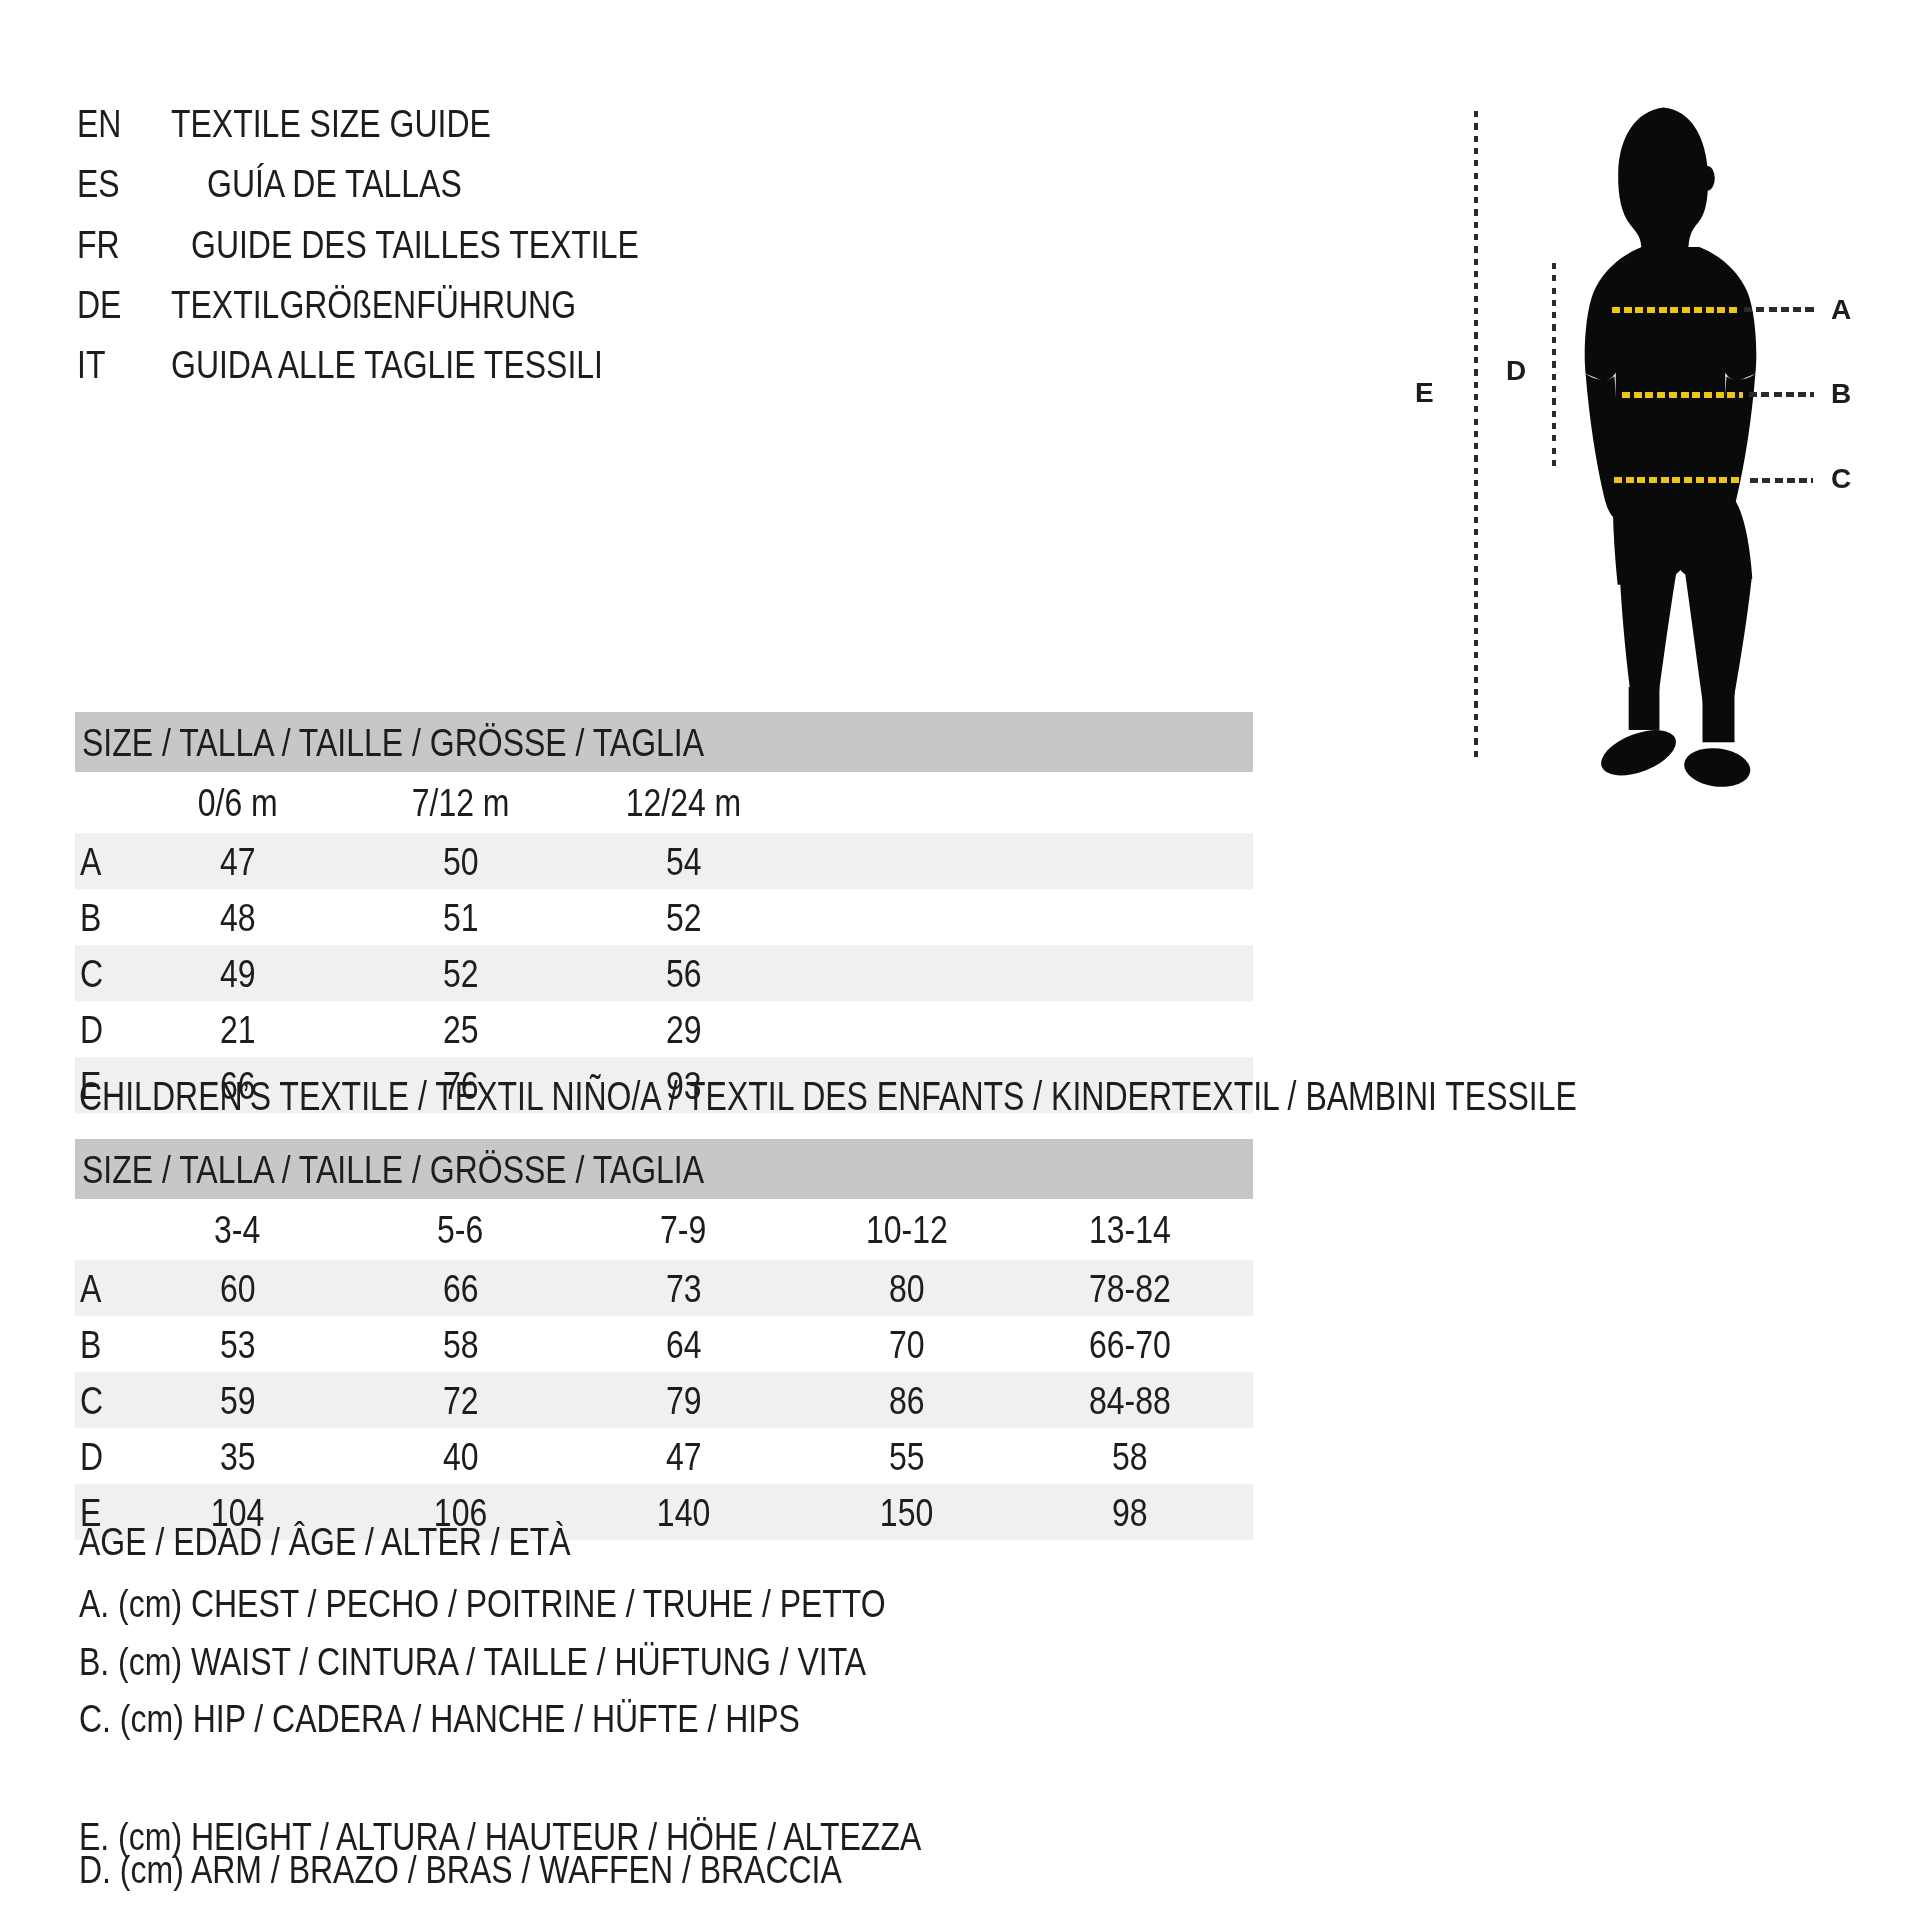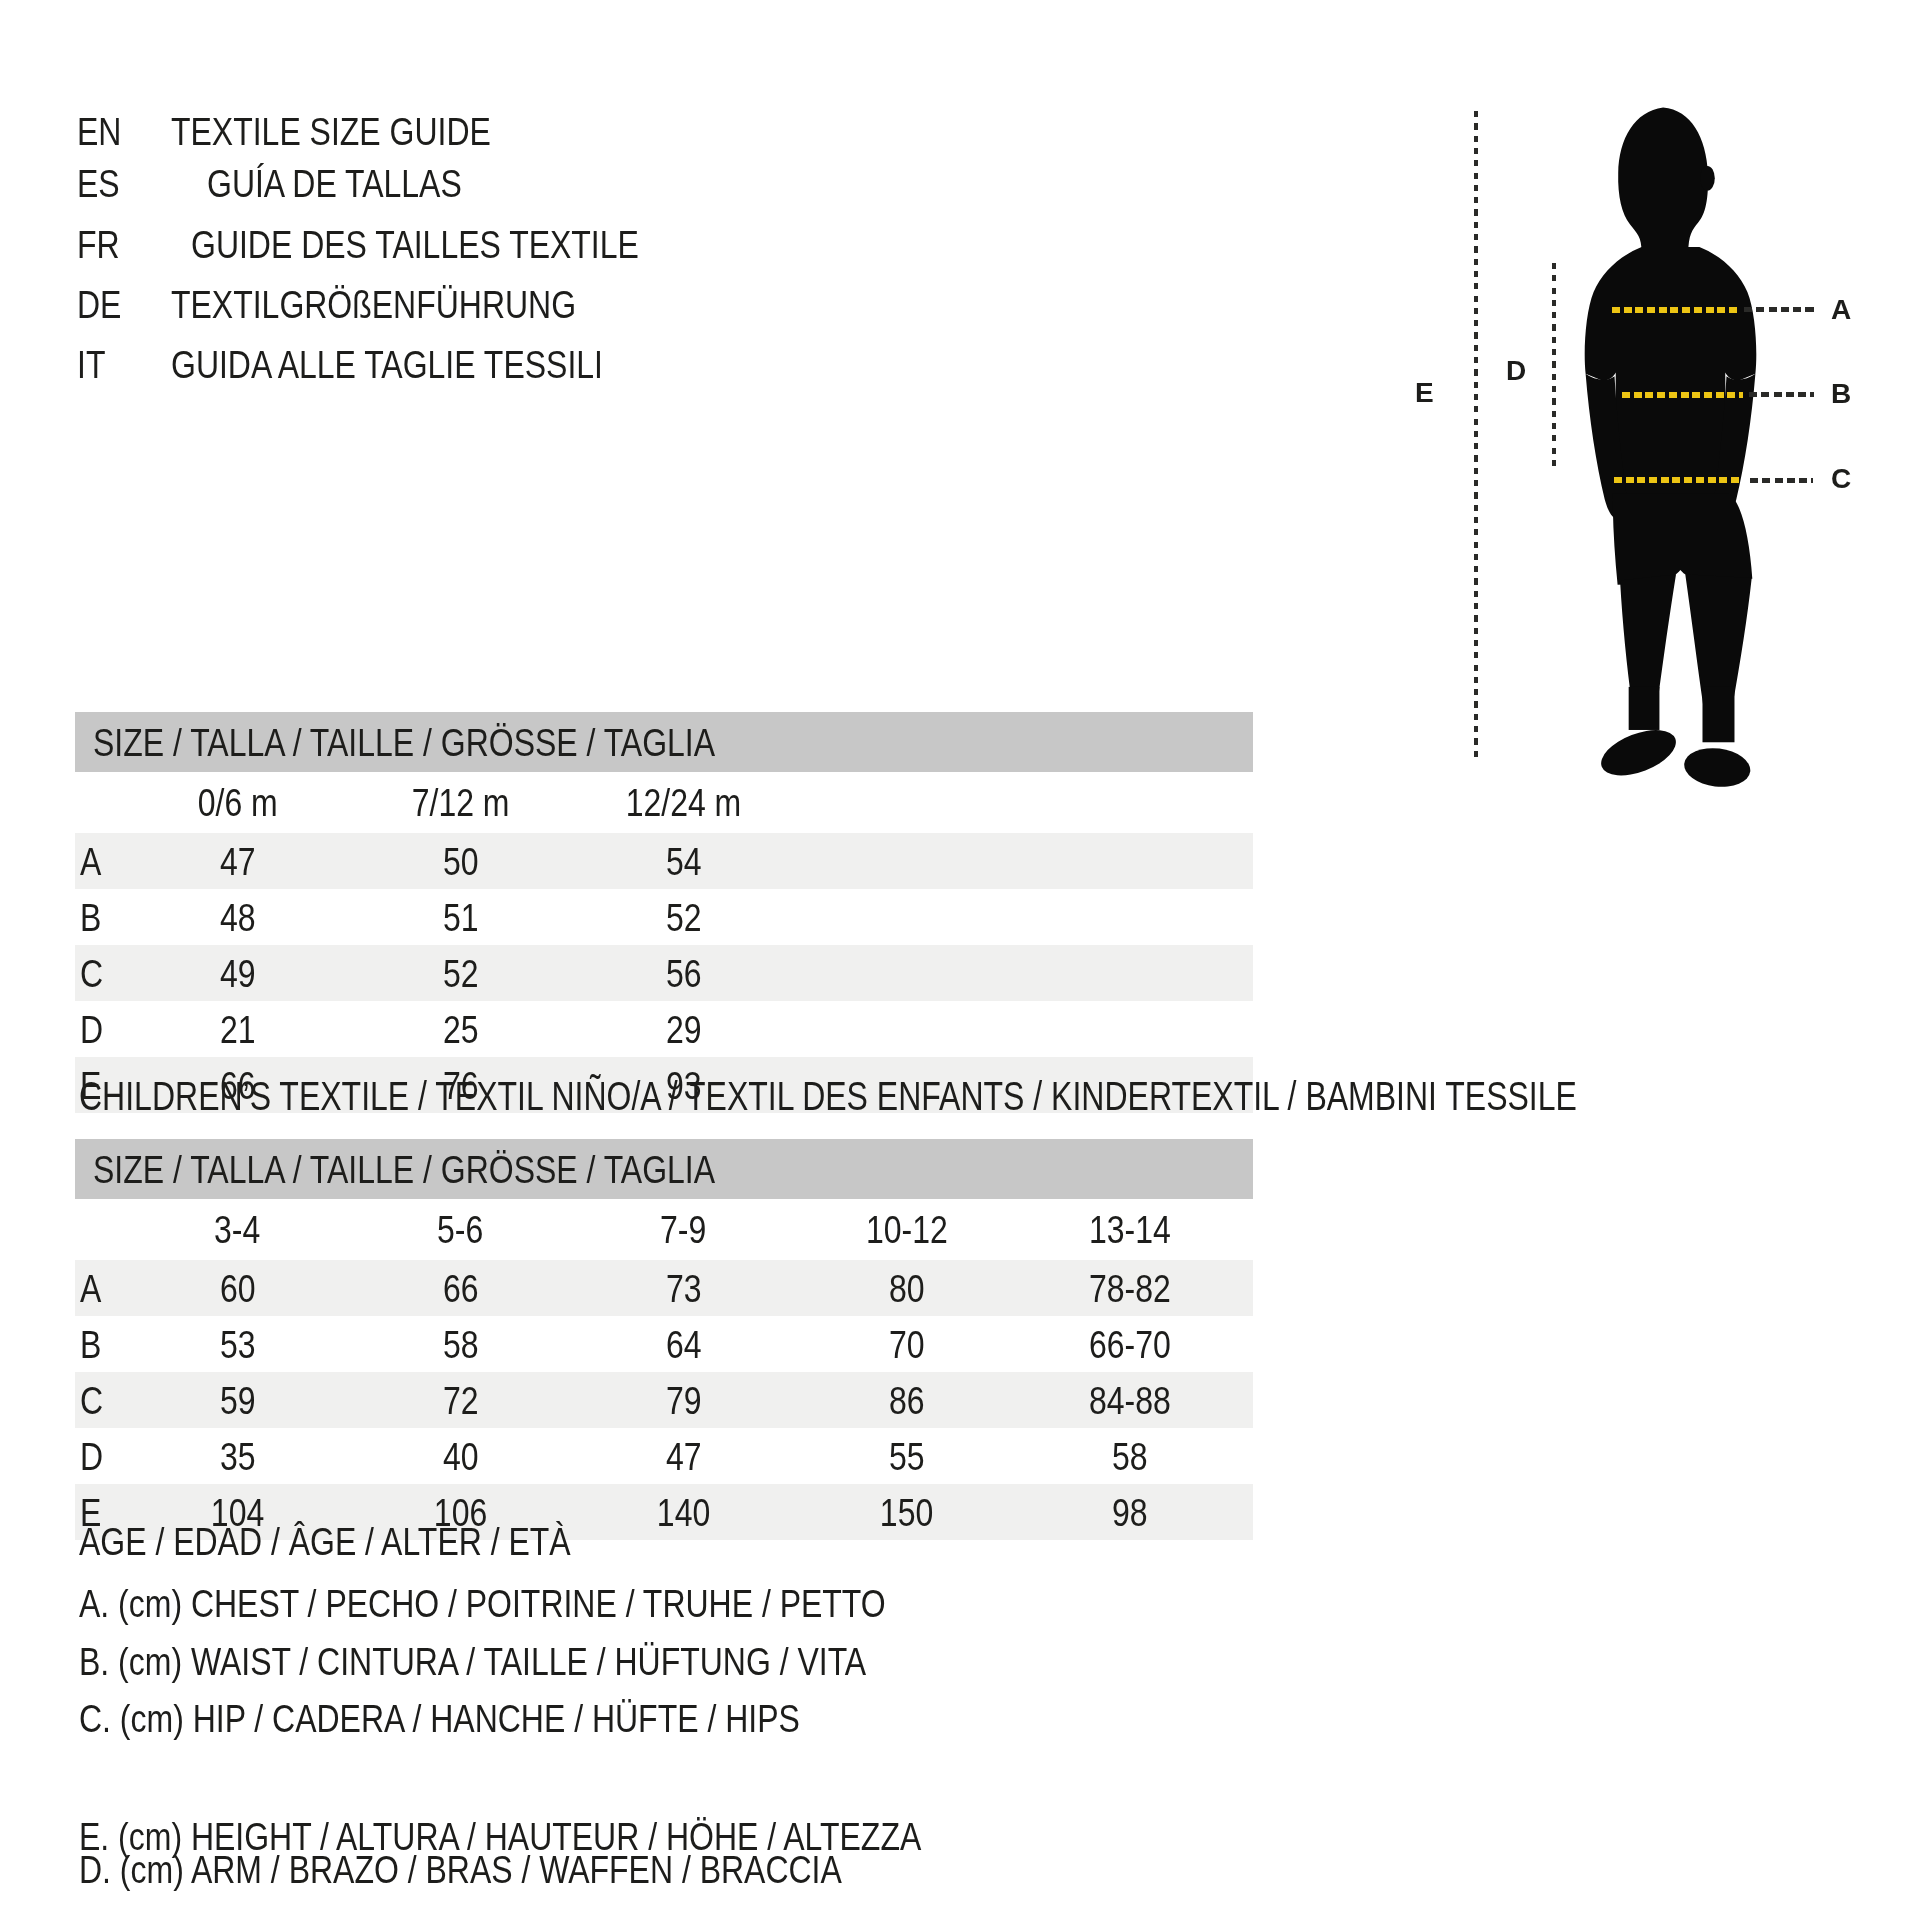--- a/index.html
+++ b/index.html
@@ -28,21 +28,21 @@
   
   .lang-row .code{width:94px;flex:0 0 94px;}
   
   .section-title{height:43px;display:flex;align-items:center;font-size:40px;line-height:1;}
 
   
   .size-table{left:75px;width:1178px;}
   .size-bar{
     height:60px;background:var(--header_bar_bg);
     display:flex;align-items:center;
-    padding-left:18px;font-size:39px;line-height:1;
+    padding-left:7px;font-size:39px;line-height:1;
   }
   .grid-row{
     display:grid;align-items:center;
     font-size:39px;line-height:1;
   }
   .cols-3{grid-template-columns:51px repeat(3,223px);}
   .cols-5{grid-template-columns:51px repeat(5,223px);}
   .head-row{height:61px;}
   .data-row{height:56px;}
   .data-row.alt{background:var(--row_alt_bg);}
@@ -69,21 +69,21 @@
 
   
   .legend-row{display:flex;align-items:center;height:49px;font-size:39px;line-height:1;}
 </style>
 </head>
 <body>
 
 <div id="canvas">
 
   <div class="abs" style="left:77px;top:99px;">
-    <div class="row-flex lang-row" style="position:absolute;top:8px;left:0;">
+    <div class="row-flex lang-row" style="position:absolute;top:0;left:0;">
       <span class="code"><span class="cond">EN</span></span>
       <span class="cond">TEXTILE SIZE GUIDE</span>
     </div>
     <div class="row-flex lang-row" style="position:absolute;top:60px;left:0;gap:36px;">
       <span class="code"><span class="cond">ES</span></span>
       <span class="cond">GUÍA DE TALLAS</span>
     </div>
     <div class="row-flex lang-row" style="position:absolute;top:121px;left:0;gap:20px;">
       <span class="code"><span class="cond">FR</span></span>
       <span class="cond">GUIDE DES TAILLES TEXTILE</span>

